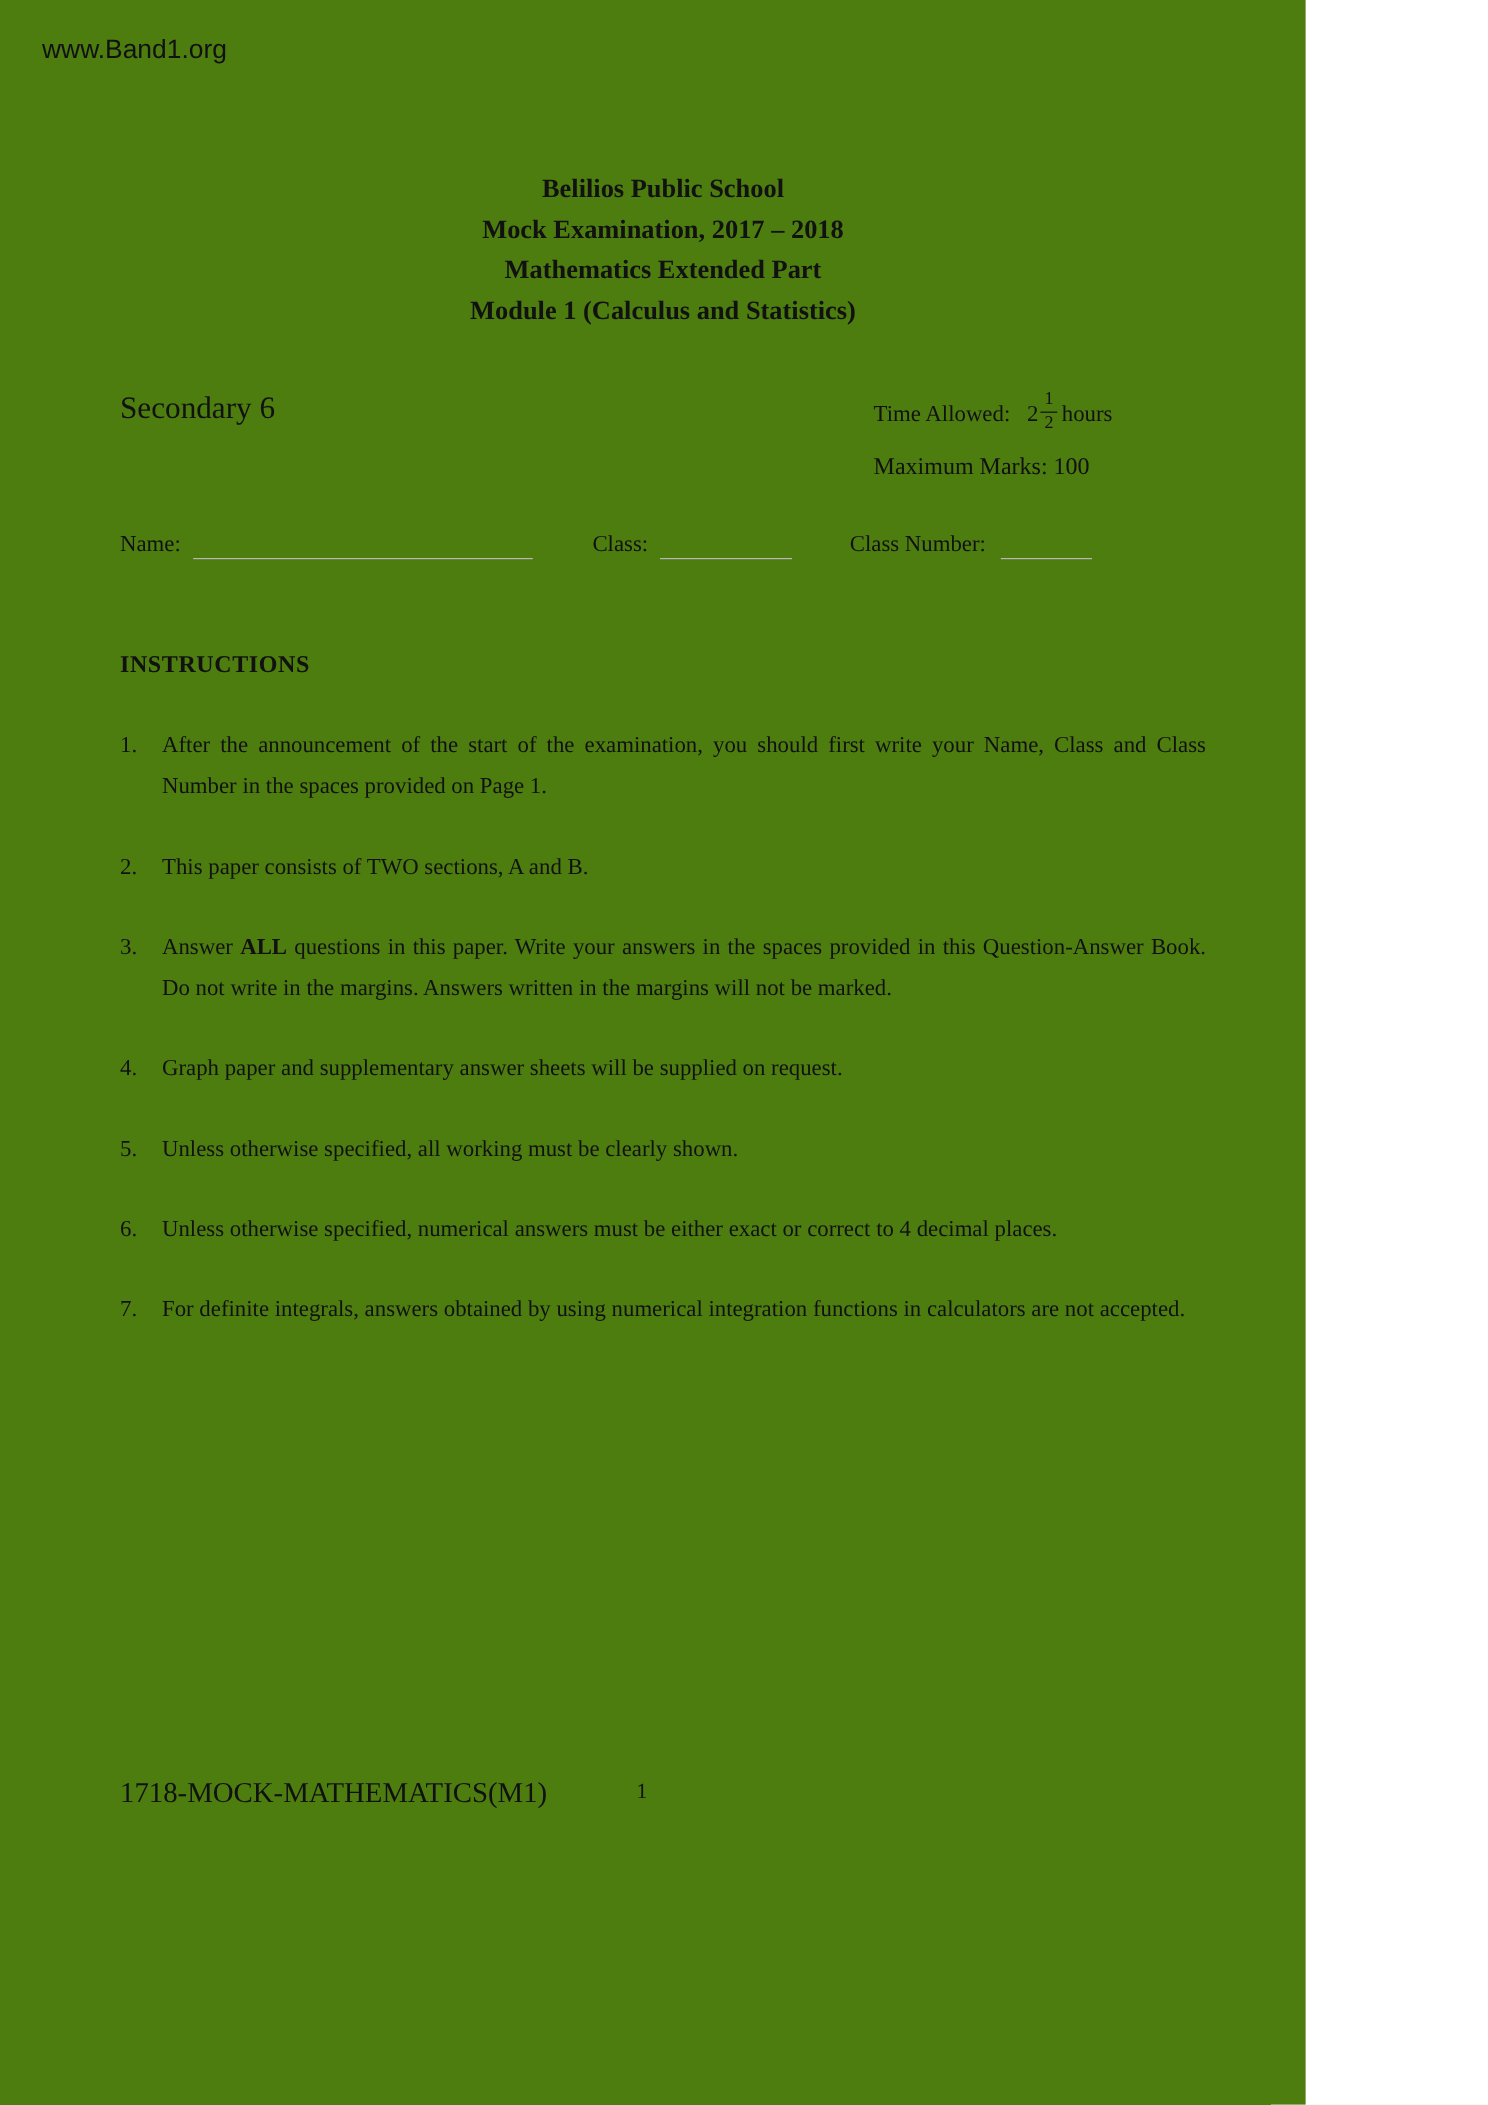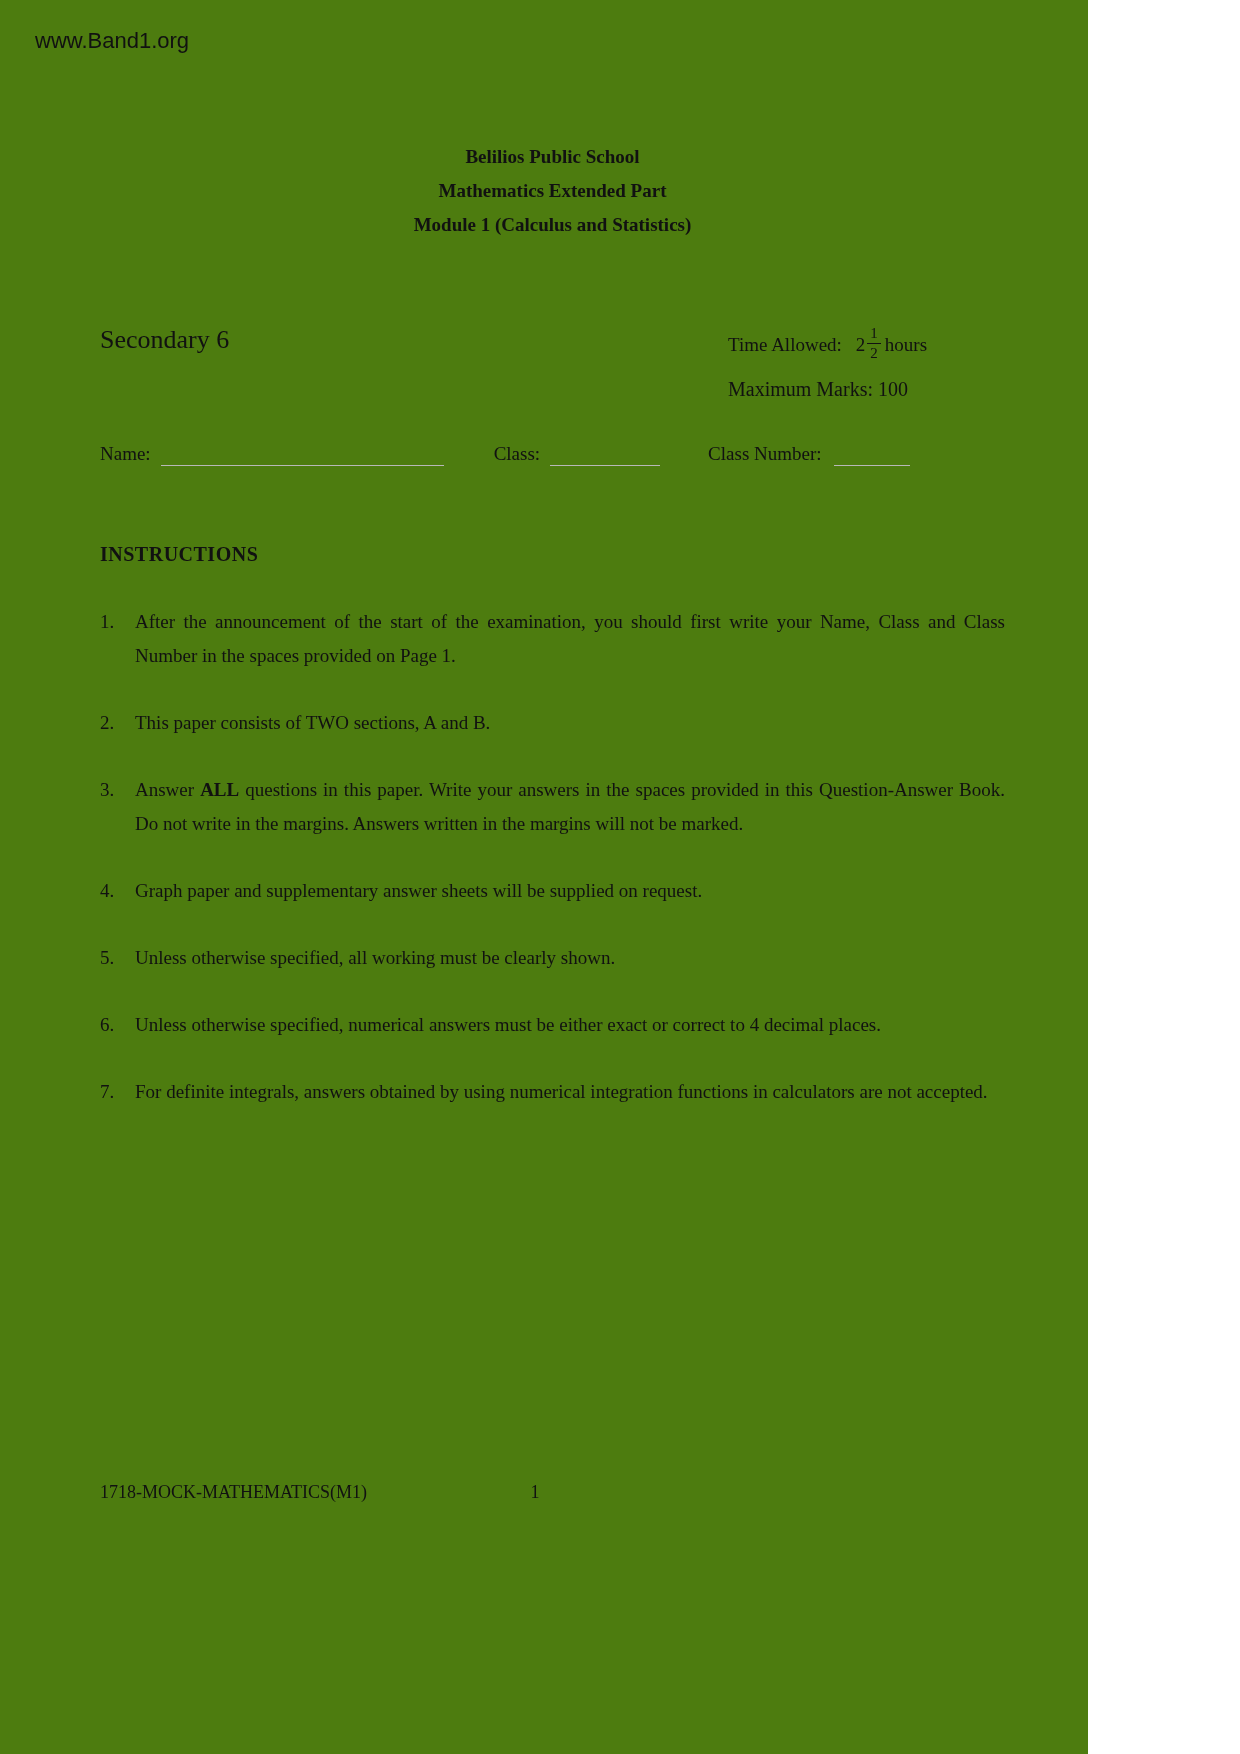--- a/index.html
+++ b/index.html
@@ -33,21 +33,21 @@
   }
 
   
   .title-block {
     position: absolute;
     top: 140px;
     left: 100px;
     width: 905px;
     text-align: center;
     font-weight: bold;
-    font-size: 19px;
+    font-size: 22px;
     line-height: 34px;
   }
 
   
   .level {
     position: absolute;
     top: 325px;
     left: 100px;
     font-size: 26px;
   }
@@ -134,40 +134,41 @@
     flex: 1;
     text-align: justify;
     font-family: Liberation Serif, serif;
   }
 
   
   .footer-code {
     position: absolute;
     top: 1482px;
     left: 100px;
-    font-size: 18px;
+    font-size: 24px;
   }
   .footer-page {
     position: absolute;
     top: 1482px;
     left: 100px;
     width: 870px;
     text-align: center;
     font-size: 18px;
   }
 </style>
 </head>
 <body>
 
 <div class="page">
 
   <div class="watermark">www.Band1.org</div>
 
   <div class="title-block">
     <div>Belilios Public School</div>
+    <div>Mock Examination, 2017 – 2018</div>
     <div>Mathematics Extended Part</div>
     <div>Module 1 (Calculus and Statistics)</div>
   </div>
 
   <div class="level">Secondary 6</div>
 
   <div class="time-allowed">
     <span>Time Allowed:</span><span class="whole">2</span><span class="fraction">
         <span class="num">1</span>
         <span class="den">2</span>

